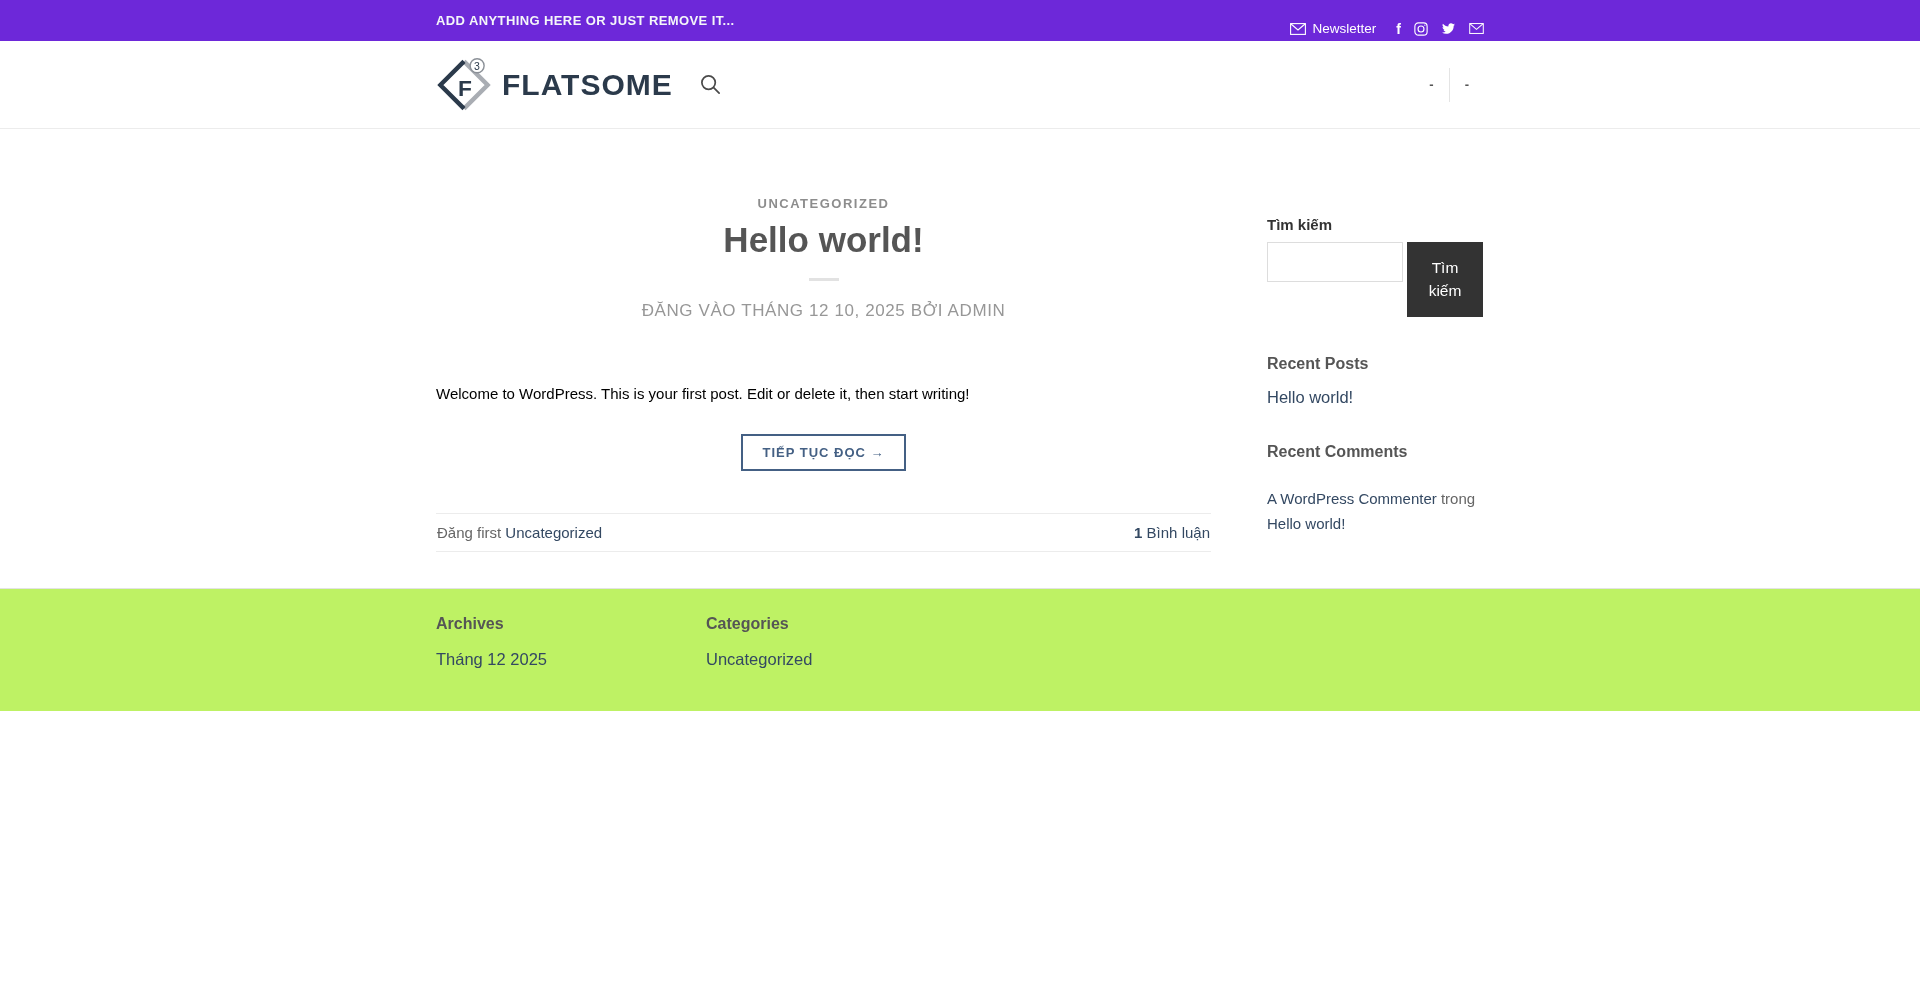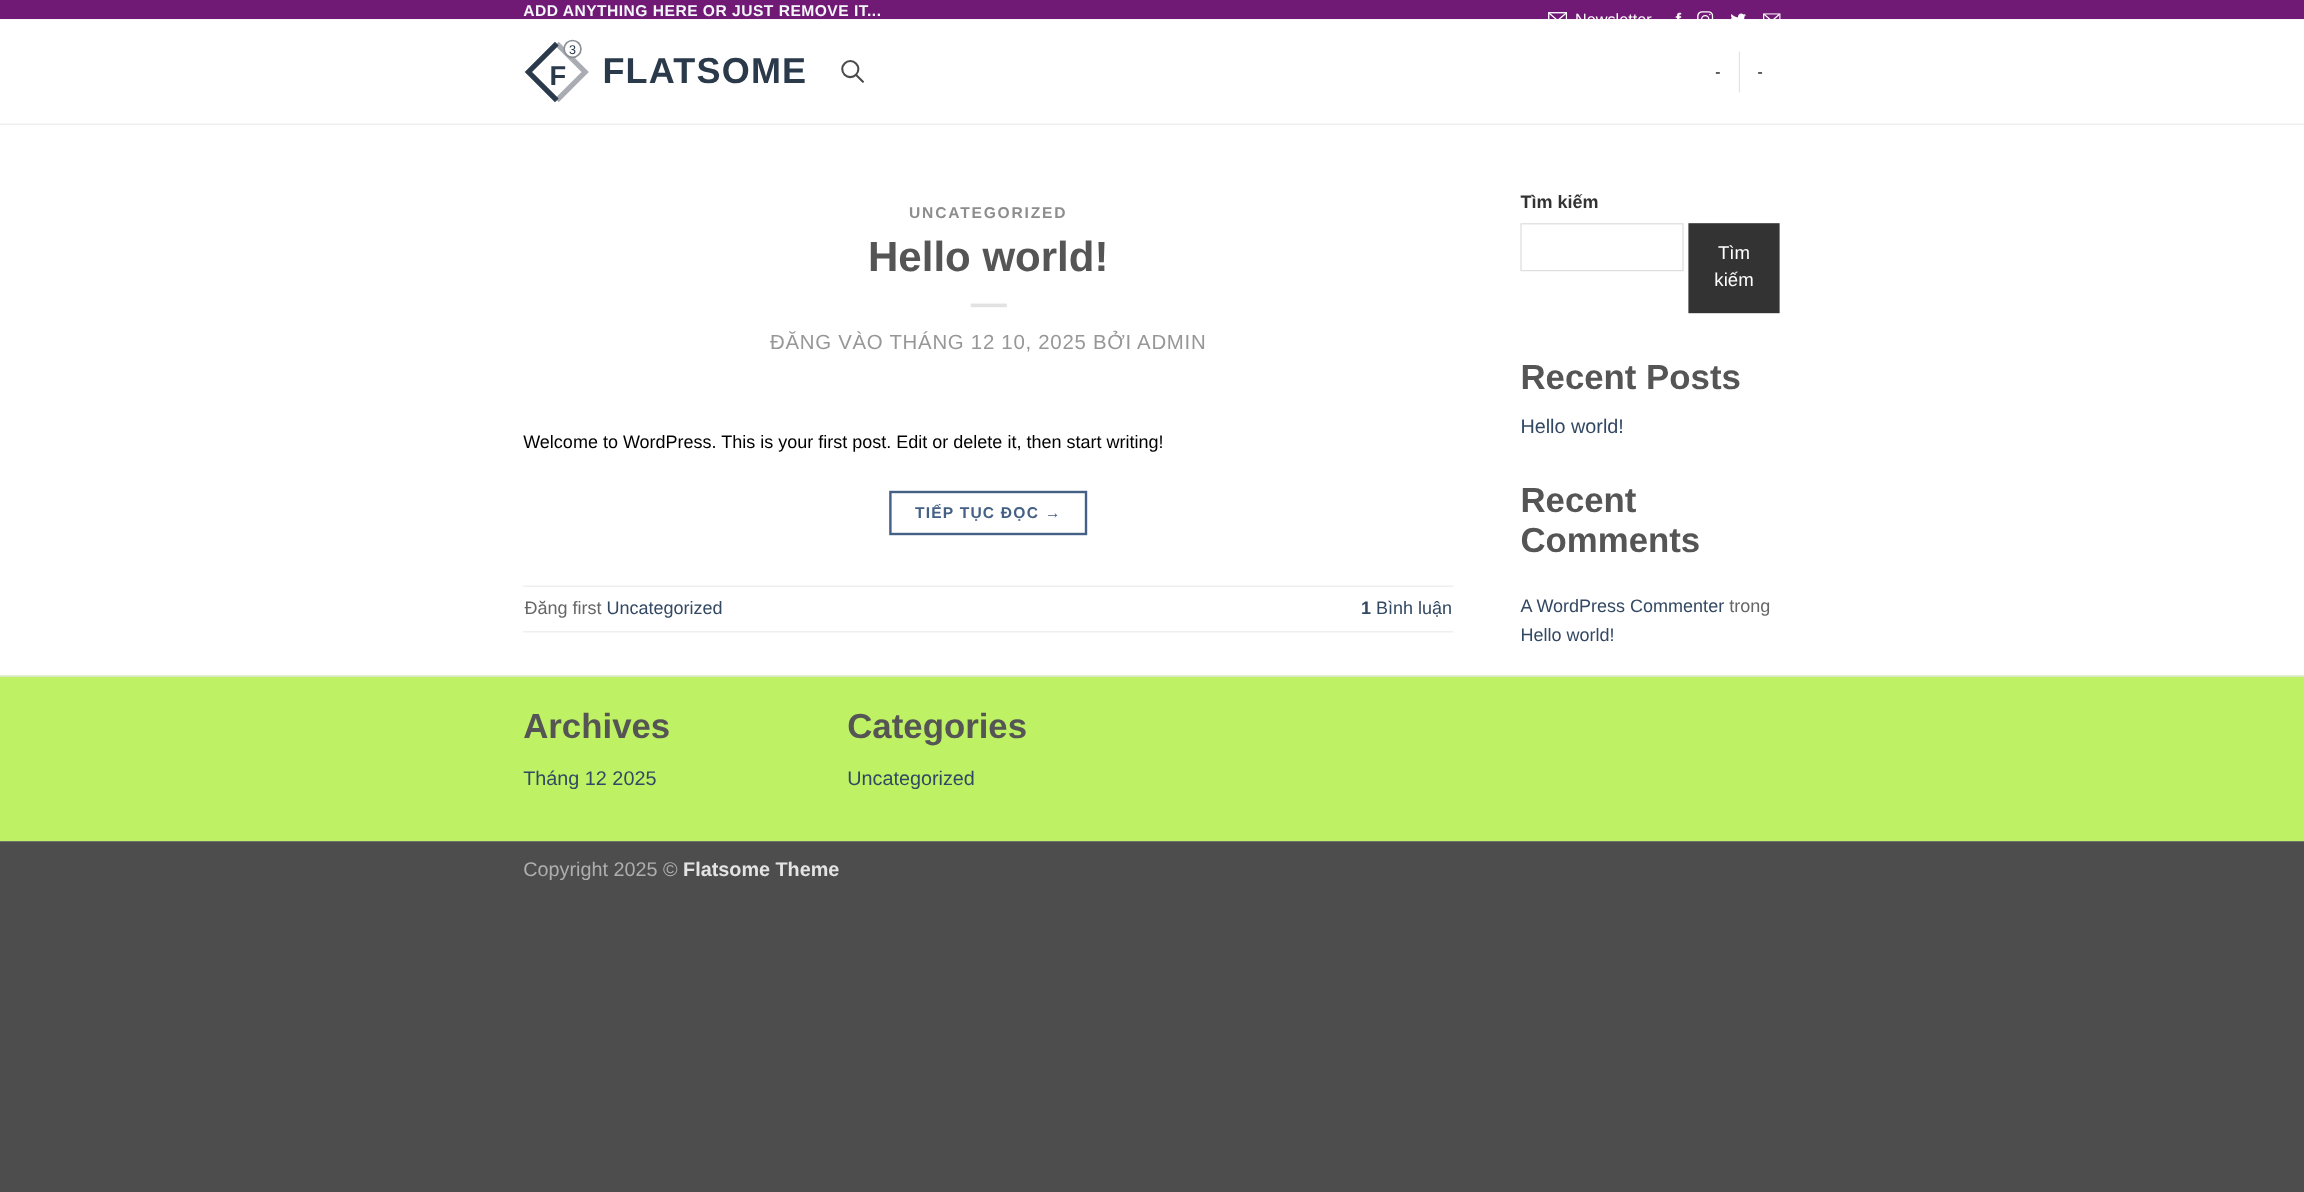--- a/index.html
+++ b/index.html
@@ -6,21 +6,21 @@
   html,body { margin:0; padding:0; }
   body {
     font-family: "Liberation Sans", "DejaVu Sans", sans-serif;
     background: #fff;
     color: #666;
   }
   .page { min-height: 993px; display: flex; flex-direction: column; }
   .container { width: 1048px; margin: 0 auto; align-items: center; }
 
   
-  .topbar { background: #701a75; height: 16px; }
+  .topbar { background: #6d28d9; height: 41px; }
   .topbar .container { height: 100%; display: flex; align-items: center; justify-content: space-between; }
   .topbar-left {
     color: #f4f6f9; font-size: 13px; font-weight: 600;
     letter-spacing: .4px; text-transform: uppercase;
   }
   .topbar-right { display: flex; align-items: center; gap: 20px; margin-top: 16px; }
   .newsletter { display: flex; align-items: center; gap: 7px; color: #fff; font-size: 13.5px; cursor: pointer; }
   .socials { display: flex; align-items: center; gap: 13px; }
   .social { color: #fff; display: flex; align-items: center; cursor: pointer; }
   .fb-f { font-size: 14px; font-weight: 700; line-height: 1; }
@@ -73,21 +73,21 @@
   .search-row { display: flex; align-items: flex-start; }
   .search-input {
     flex: 1; height: 40px; border: 1px solid #ddd; background: #fff;
     min-width: 0; margin-right: 4px; padding: 0 8px; font-size: 15px; font-family: inherit;
   }
   .search-btn {
     width: 76px; background: #333; color: #fff; border: none;
     font-size: 15.5px; line-height: 1.45; padding: 15px 10px;
     cursor: pointer; font-family: inherit;
   }
-  .widget-title { font-size: 29px; font-weight: 700; color: #555; margin: 0; }
+  .widget-title { font-size: 16px; font-weight: 700; color: #555; margin: 0; }
   .w-recent-posts { margin-top: 38px; }
   .w-recent-posts .post-link { display: block; margin-top: 15px; font-size: 16.5px; }
   .w-recent-comments { margin-top: 36px; }
   .comment-entry { margin-top: 26px; font-size: 15px; line-height: 1.65; color: #666; }
 
   
   .footer-widgets { background: #bef264; border-top: 1px solid #e3e3e3; padding: 26px 0 42px; }
   .footer-widgets .container { display: flex; }
   .footer-col { width: 270px; }
   .footer-col .widget-title { margin-bottom: 17px; }
@@ -224,21 +224,14 @@
         <h3 class="widget-title">Archives</h3>
         <span class="link">Tháng 12 2025</span>
       </div>
       <div class="footer-col">
         <h3 class="widget-title">Categories</h3>
         <span class="link">Uncategorized</span>
       </div>
     </div>
   </div>
 
-  <div class="abs-footer">
-    <div class="container">
-      <div class="copyright">
-        <span>Copyright 2025 © </span><b>Flatsome Theme</b>
-      </div>
-    </div>
-  </div>
 
 </div>
 
 </body></html>

